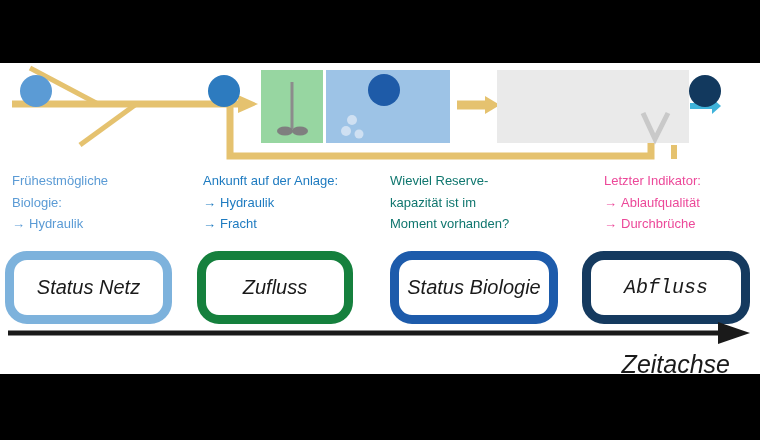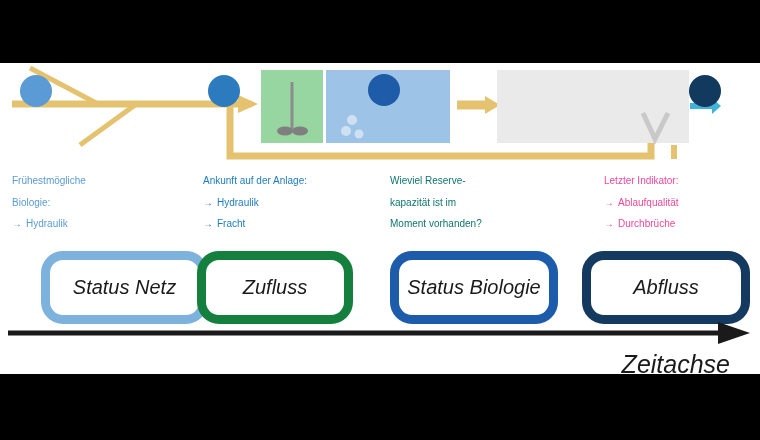--- a/index.html
+++ b/index.html
@@ -6,38 +6,38 @@
   #frame {
     position:relative; width:760px; height:440px; background:#ffffff;
     font-family:"Liberation Sans", sans-serif; overflow:hidden;
   }
   .bar { position:absolute; left:0; width:760px; background:#000000; }
   .bar.top { top:0; height:63px; }
   .bar.bottom { top:374px; height:66px; }
 
   #flow-diagram { position:absolute; top:63px; left:0; }
 
-  .anno-col { position:absolute; top:170px; font-size:10px; line-height:21.5px; }
+  .anno-col { position:absolute; top:170px; font-size:13px; line-height:21.5px; }
   .anno-col.c1 { left:12px;  width:182px; color:#5B9BD5; }
   .anno-col.c2 { left:203px; width:190px; color:#1E7BC0; }
   .anno-col.c3 { left:390px; width:190px; color:#0f766e; }
   .anno-col.c4 { left:604px; width:180px; color:#ec4899; }
   .anno-bullet { display:flex; align-items:baseline; gap:5px; }
   .arrow-glyph { font-weight:bold; letter-spacing:-1px; }
 
   .stage-box {
     position:absolute; top:251px; height:73px; box-sizing:border-box;
     background:#ffffff; border-radius:22px;
     display:flex; align-items:center; justify-content:center;
     font-style:italic; font-size:20px; color:#1a1a1a;
   }
-  .stage-box.b1 { left:5px;   width:167px; border:9px solid #7DB2DC;margin-left:36px; }
+  .stage-box.b1 { left:5px;   width:167px; border:9px solid #7DB2DC; }
   .stage-box.b2 { left:197px; width:156px; border:9px solid #15803d; }
   .stage-box.b3 { left:390px; width:168px; border:9px solid #1D5BAB;justify-content:center; }
-  .stage-box.b4 { left:582px; width:168px; border:9px solid #153A5F; }
+  .stage-box.b4 { left:582px; width:168px; border:9px solid #153A5F;font-family:Liberation Mono, monospace; }
 
   #timeline-arrow { position:absolute; top:320px; left:0; }
   .zeitachse {
     position:absolute; top:350px; right:30px;
     font-style:italic; font-size:25px; color:#1a1a1a;
   }
 </style>
 </head>
 <body>
 

